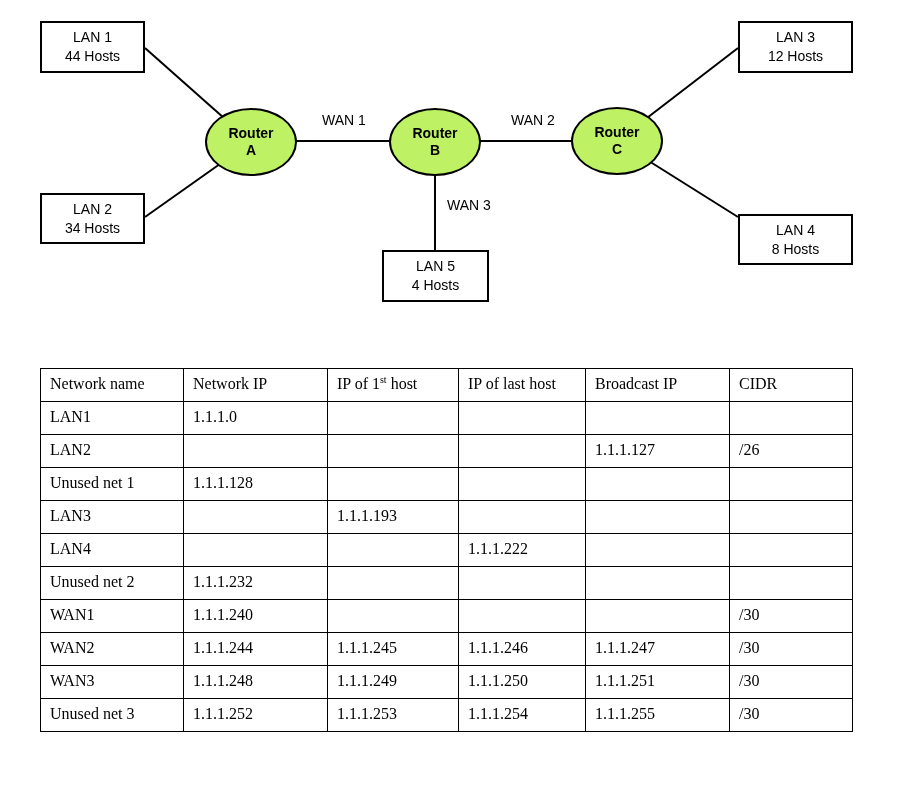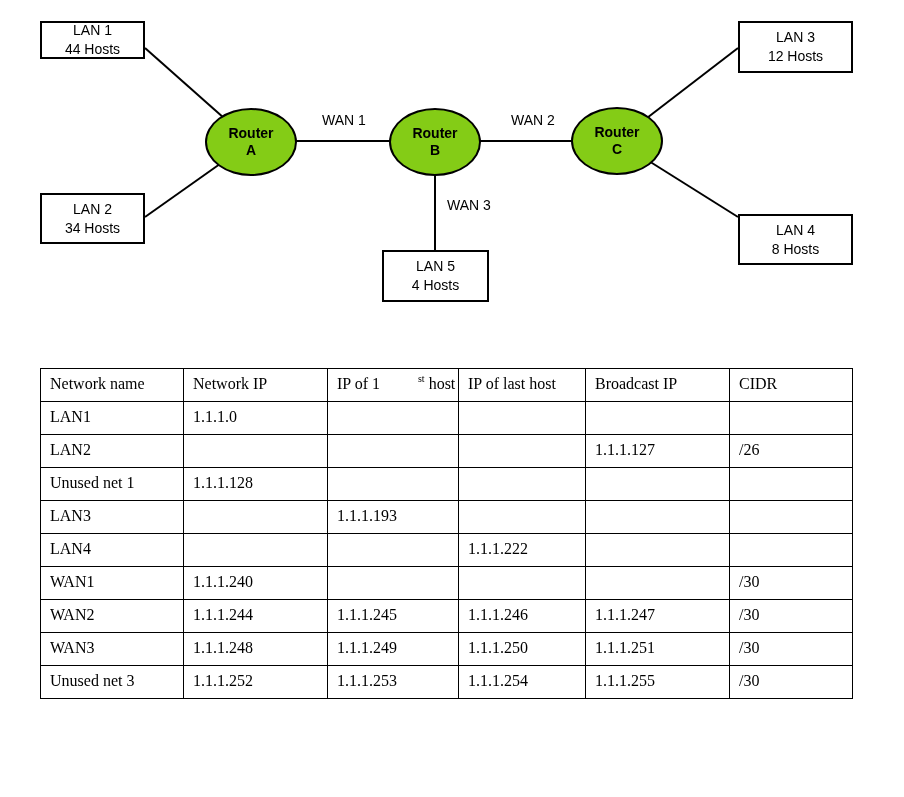--- a/index.html
+++ b/index.html
@@ -10,31 +10,31 @@
   .diagram { position: absolute; left: 0; top: 0; width: 904px; height: 340px; }
   .wires { position: absolute; left: 0; top: 0; width: 904px; height: 340px; }
 
   .lan-box {
     position: absolute;
     border: 2px solid #000;
     background: #ffffff;
     display: flex; flex-direction: column; align-items: center; justify-content: center;
     font-size: 14px; line-height: 19px; text-align: center;
   }
-  #lan1-box { left: 40px;  top: 21px;  width: 105px; height: 38px; }
+  #lan1-box { left: 40px;  top: 21px;  width: 105px; height: 52px; }
   #lan2-box { left: 40px;  top: 193px; width: 105px; height: 51px; }
   #lan3-box { left: 738px; top: 21px;  width: 115px; height: 52px; }
   #lan4-box { left: 738px; top: 192px; width: 115px; height: 51px; margin-top: 22px; }
   #lan5-box { left: 382px; top: 250px; width: 107px; height: 52px; }
 
   .router-ellipse {
     position: absolute;
     width: 92px; height: 68px;
     border: 2px solid #000; border-radius: 50%;
-    background: #84cc16;
+    background: #bef264;
     display: flex; flex-direction: column; align-items: center; justify-content: center;
     font-weight: bold; font-size: 14px; line-height: 17px; text-align: center;
   }
   #router-a { left: 205px; top: 108px; }
   #router-b { left: 389px; top: 108px; }
   #router-c { left: 571px; top: 107px; }
 
   .wan-label {
     position: absolute;
     font-size: 14px; line-height: 16px;
@@ -56,21 +56,21 @@
   .subnet-table th, .subnet-table td {
     border: 1px solid #000;
     height: 33px;
     padding: 0 8px 3px 9px;
     text-align: left;
     vertical-align: middle;
     font-weight: normal;
     white-space: nowrap;
     overflow: hidden;
   }
-  .subnet-table sup { font-size: 10px; vertical-align: super; line-height: 0; margin-left: 38px; }
+  .subnet-table sup { font-size: 10px; vertical-align: super; line-height: 0; }
 </style>
 </head>
 <body>
 
 <div class="diagram">
 
   <svg class="wires" width="904" height="340" viewBox="0 0 904 340">
     <line x1="145" y1="48" x2="251" y2="142" stroke="#000" stroke-width="2"></line>
     <line x1="145" y1="217" x2="251" y2="142" stroke="#000" stroke-width="2"></line>
     <line x1="251" y1="141" x2="435" y2="141" stroke="#000" stroke-width="2"></line>
@@ -175,20 +175,28 @@
         </tr>
         <tr>
           <td>LAN4</td>
           <td></td>
           <td></td>
           <td>1.1.1.222</td>
           <td></td>
           <td></td>
         </tr>
         <tr>
+          <td>Unused net 2</td>
+          <td>1.1.1.232</td>
+          <td></td>
+          <td></td>
+          <td></td>
+          <td></td>
+        </tr>
+        <tr>
           <td>WAN1</td>
           <td>1.1.1.240</td>
           <td></td>
           <td></td>
           <td></td>
           <td>/30</td>
         </tr>
         <tr>
           <td>WAN2</td>
           <td>1.1.1.244</td>

